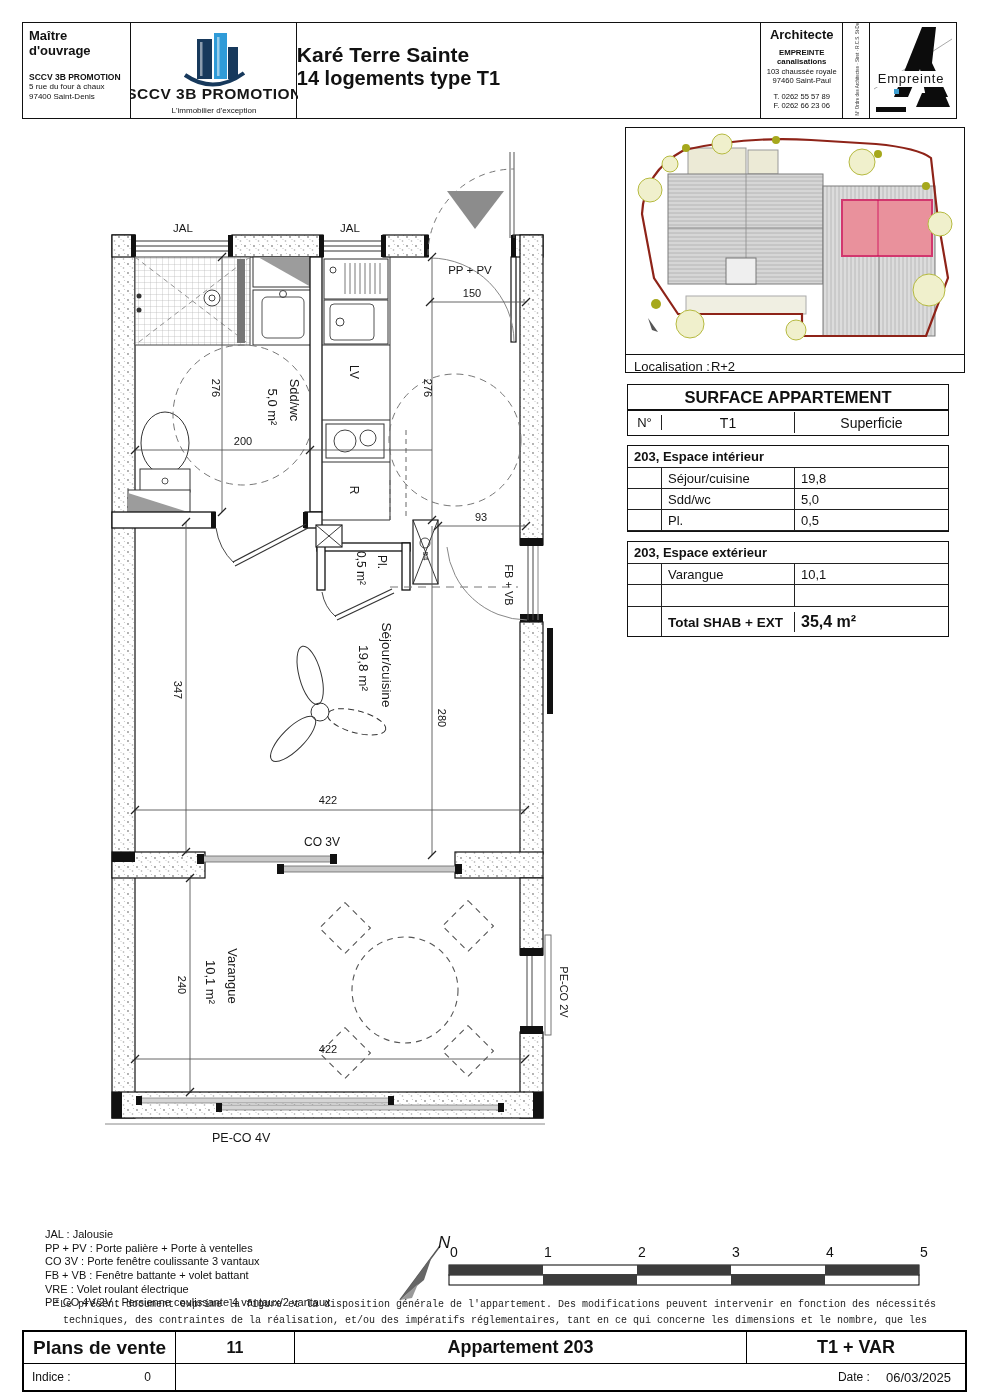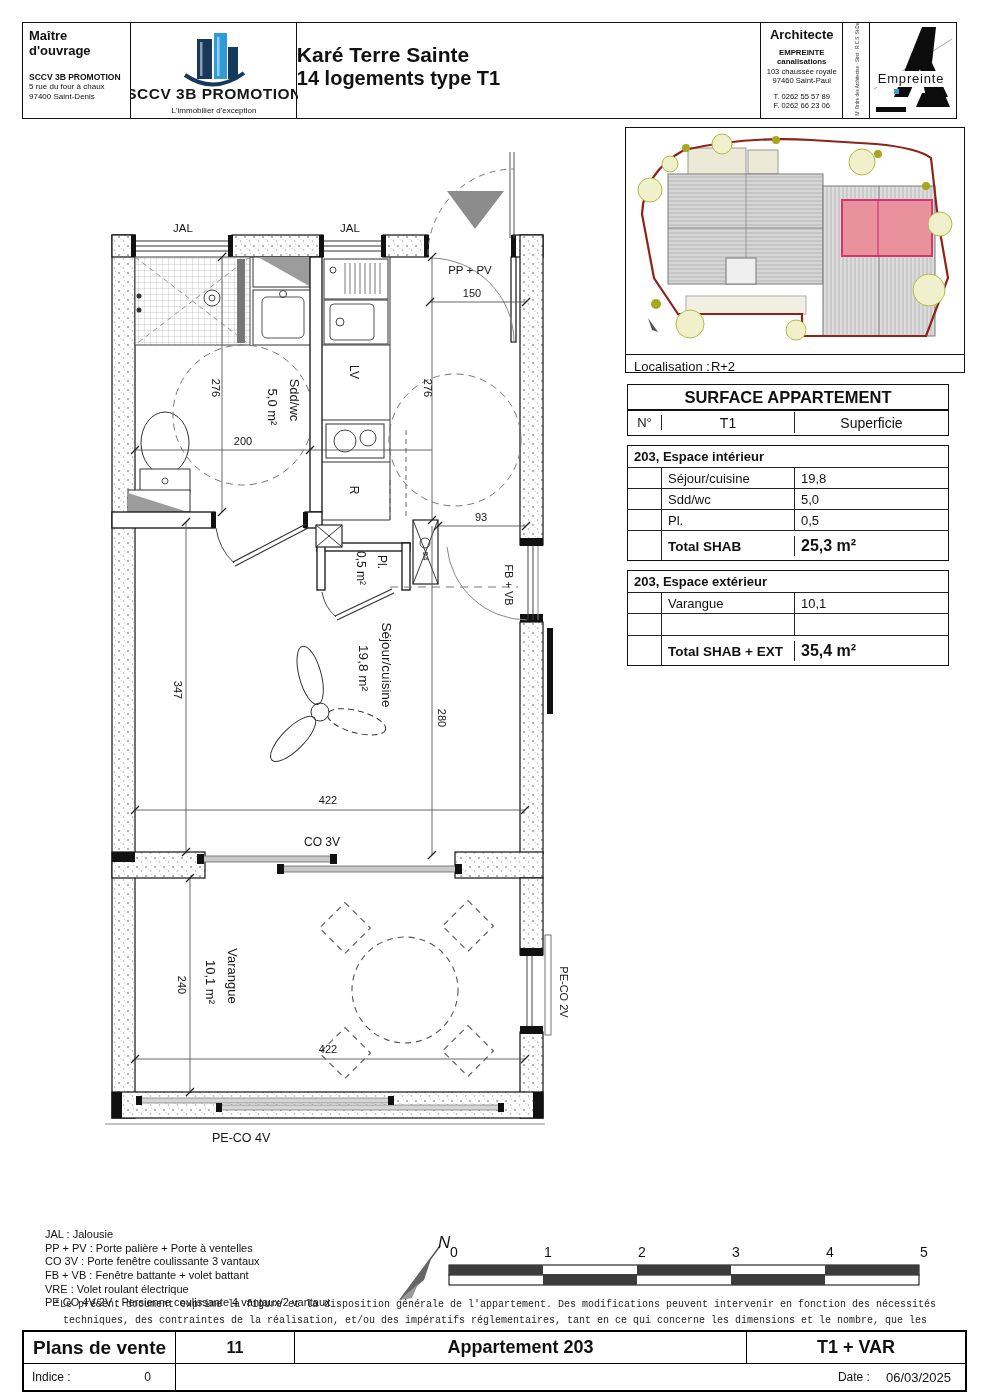--- a/index.html
+++ b/index.html
@@ -166,25 +166,20 @@
       <div class="tblrow" style="border-bottom:1.1px solid #222;">
         <div class="tc" style="width:34px;"></div>
         <div class="tc" style="width:133px;">Sdd/wc</div>
         <div class="tc" style="flex:1;">5,0</div>
       </div>
       <div class="tblrow" style="border-bottom:1.1px solid #222;">
         <div class="tc" style="width:34px;"></div>
         <div class="tc" style="width:133px;">Pl.</div>
         <div class="tc" style="flex:1;">0,5</div>
       </div>
-      <div class="tblrow" style="align-items:center;height:29px;">
-        <div class="tc" style="width:34px;height:100%;"></div>
-        <div class="tc" style="width:133px;font-weight:bold;font-size:13.5px;">Total SHAB</div>
-        <div class="tc" style="flex:1;font-weight:bold;font-size:16px;">25,3 m²</div>
-      </div>
     </div>
     <div class="bx" style="margin-top:9px;">
       <div style="border-bottom:1.1px solid #222;padding:3px 6px;font-size:13px;font-weight:bold;">203, Espace extérieur</div>
       <div class="tblrow" style="border-bottom:1.1px solid #222;">
         <div class="tc" style="width:34px;"></div>
         <div class="tc" style="width:133px;">Varangue</div>
         <div class="tc" style="flex:1;">10,1</div>
       </div>
       <div class="tblrow" style="border-bottom:1.1px solid #222;height:22px;">
         <div class="tc" style="width:34px;height:100%;"></div>

